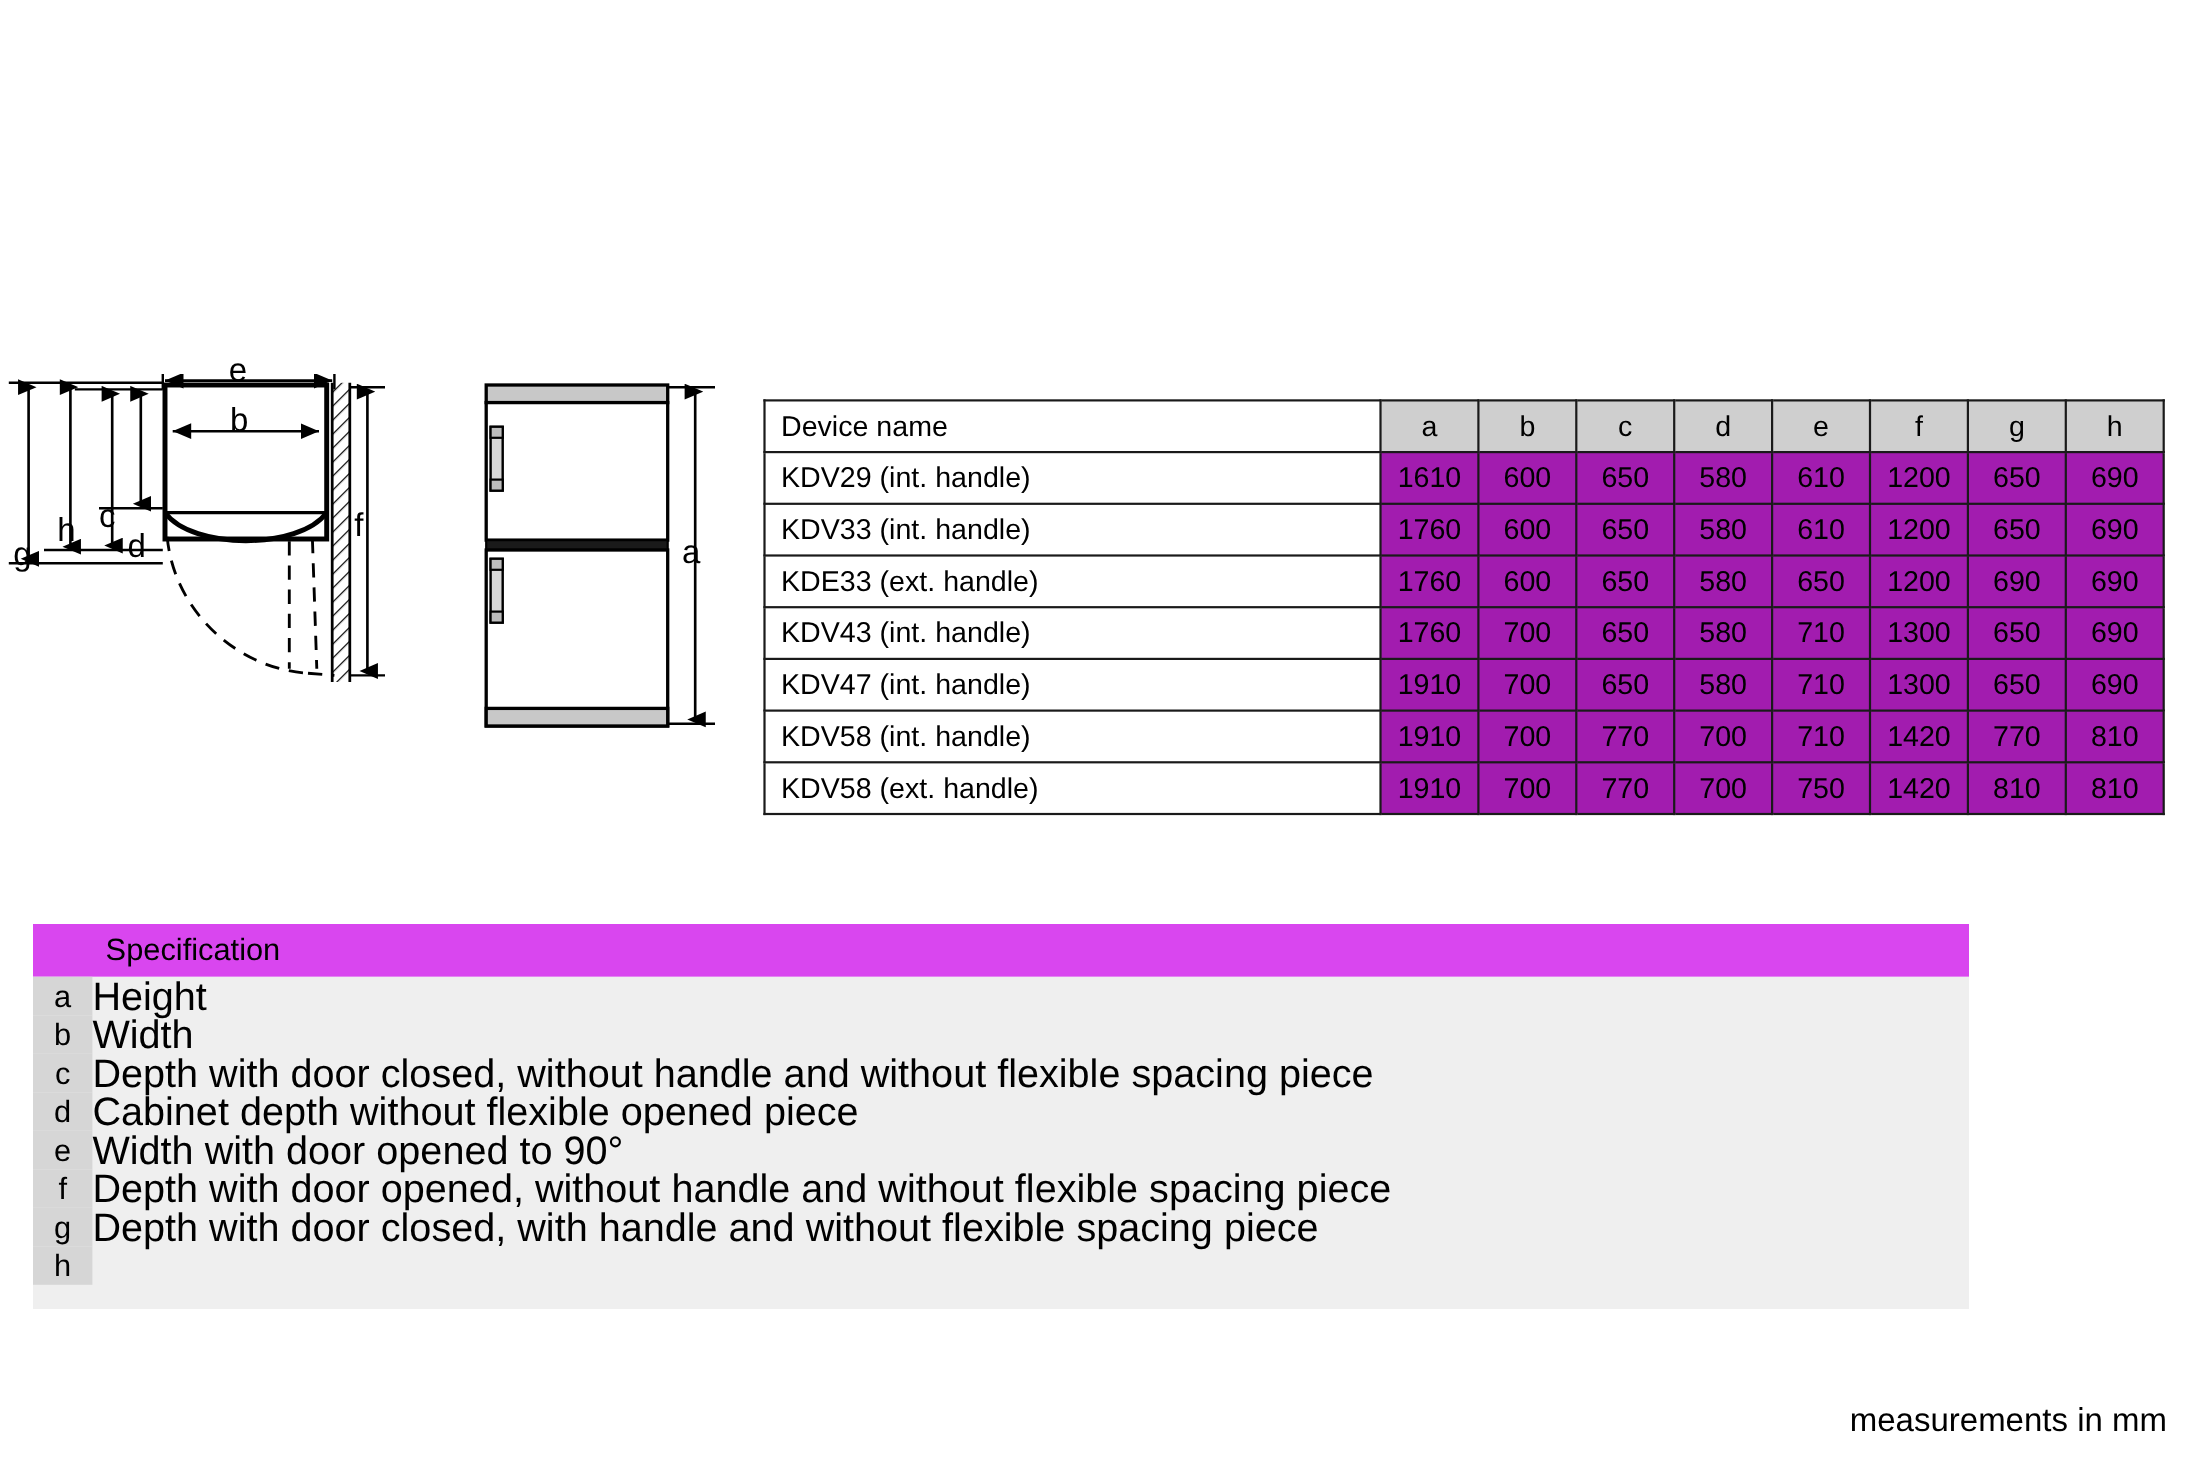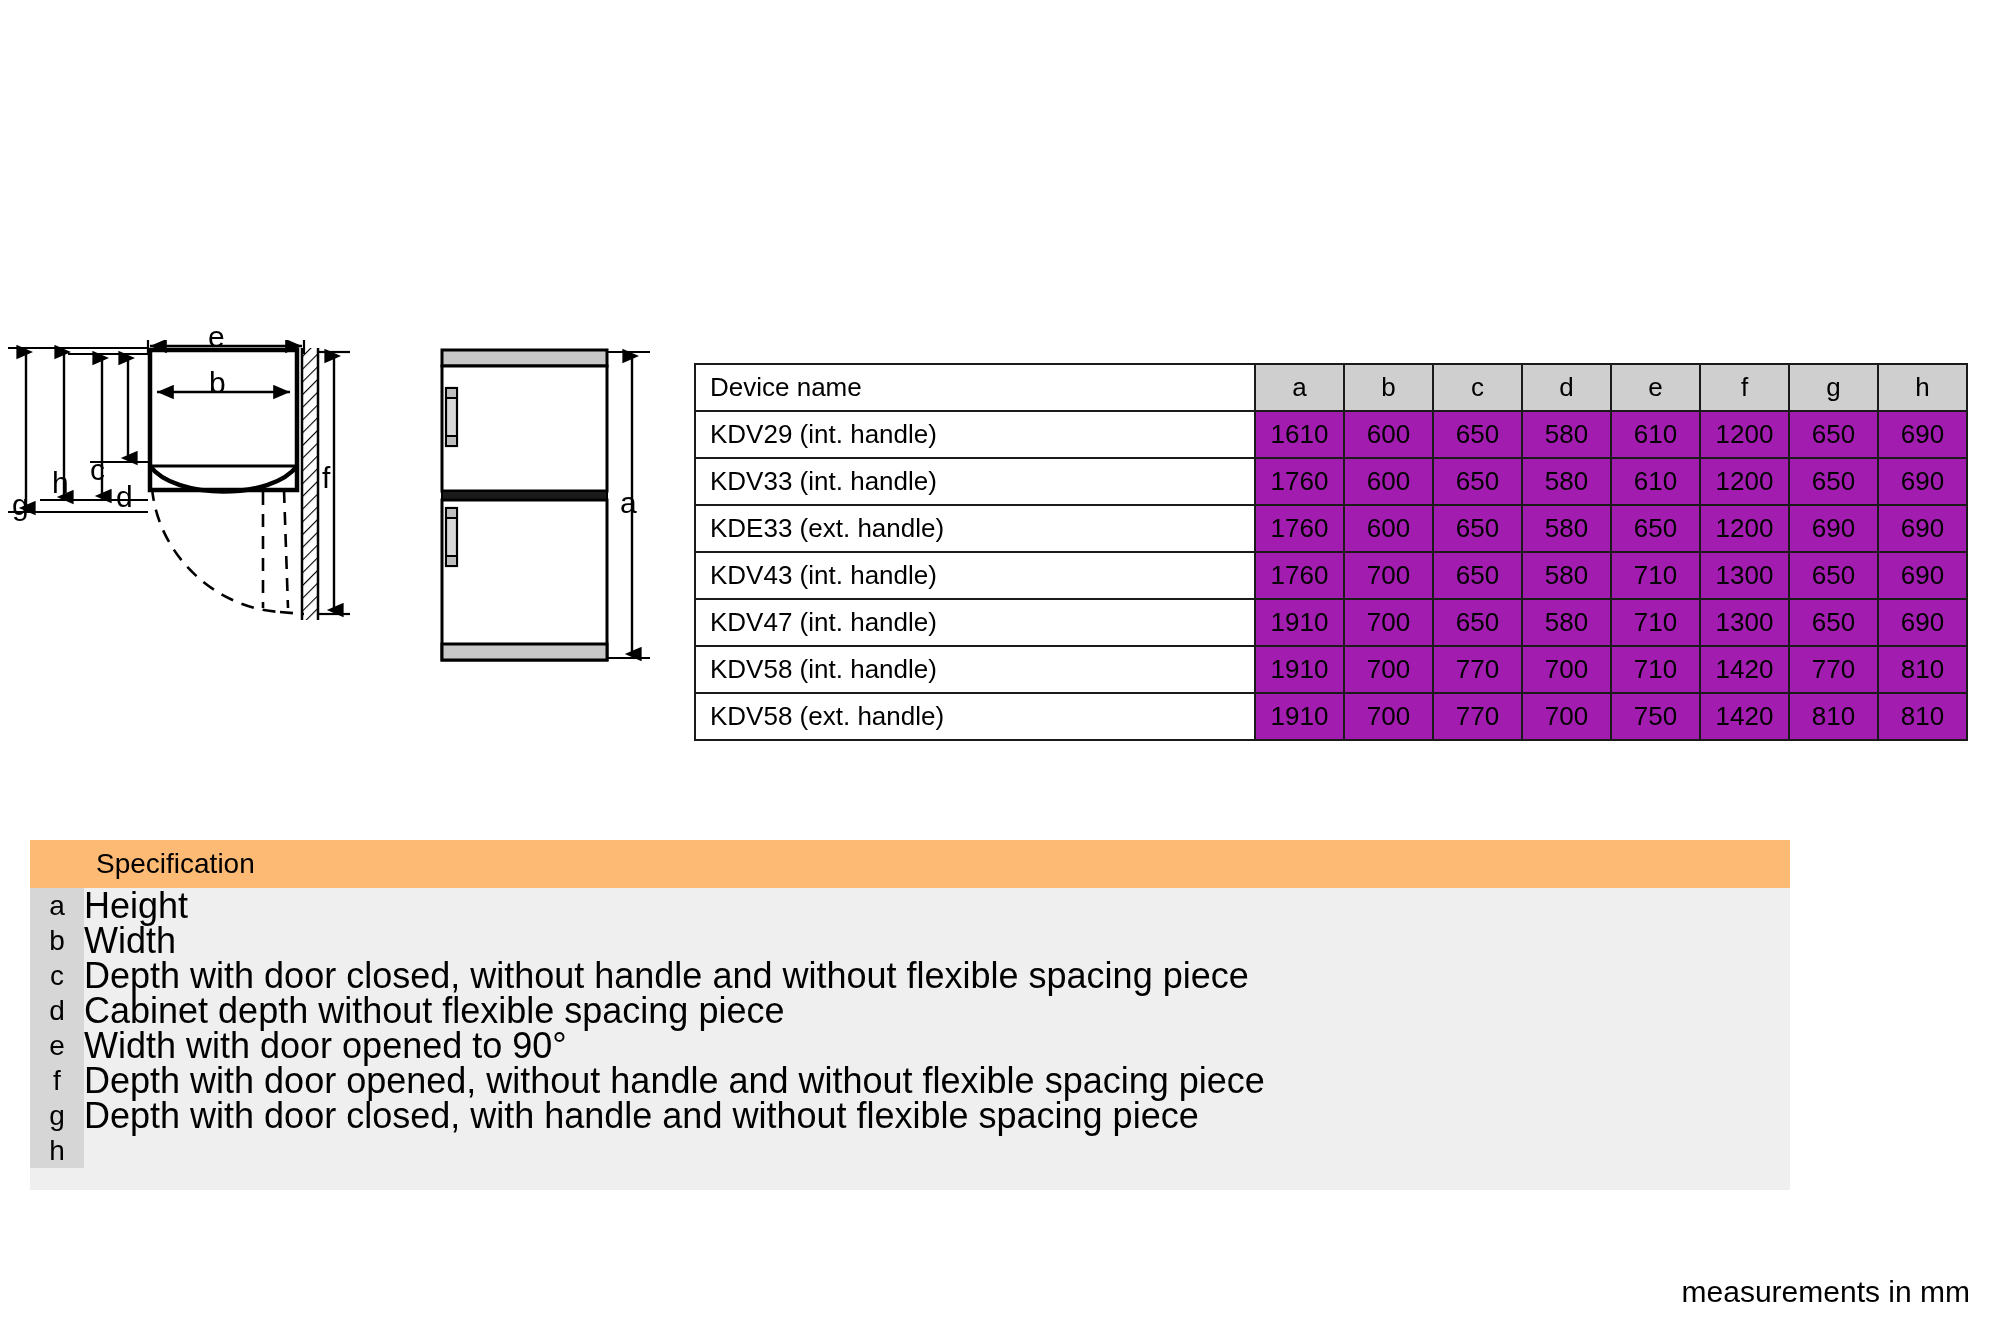--- a/index.html
+++ b/index.html
@@ -73,21 +73,21 @@
   }
 
   
   #spec {
     position: absolute;
     left: 30px;
     top: 840px;
     width: 1760px;
   }
   #spec-header {
-    background: #fdba74;
+    background: #d946ef;
     height: 48px;
     display: flex;
     align-items: center;
   }
   #spec-header .sp-letter-col {
     width: 54px;
     flex: 0 0 54px;
   }
   #spec-header .sp-title {
     font-size: 28px;
@@ -364,21 +364,21 @@
     <div class="spec-row">
       <div class="sp-letter">b</div>
       <div class="sp-text">Width</div>
     </div>
     <div class="spec-row">
       <div class="sp-letter">c</div>
       <div class="sp-text">Depth with door closed, without handle and without flexible spacing piece</div>
     </div>
     <div class="spec-row">
       <div class="sp-letter">d</div>
-      <div class="sp-text">Cabinet depth without flexible spacing piece</div>
+      <div class="sp-text">Cabinet depth without flexible opened piece</div>
     </div>
     <div class="spec-row">
       <div class="sp-letter">e</div>
       <div class="sp-text">Width with door opened to 90°</div>
     </div>
     <div class="spec-row">
       <div class="sp-letter">f</div>
       <div class="sp-text">Depth with door opened, without handle and without flexible spacing piece</div>
     </div>
     <div class="spec-row">

